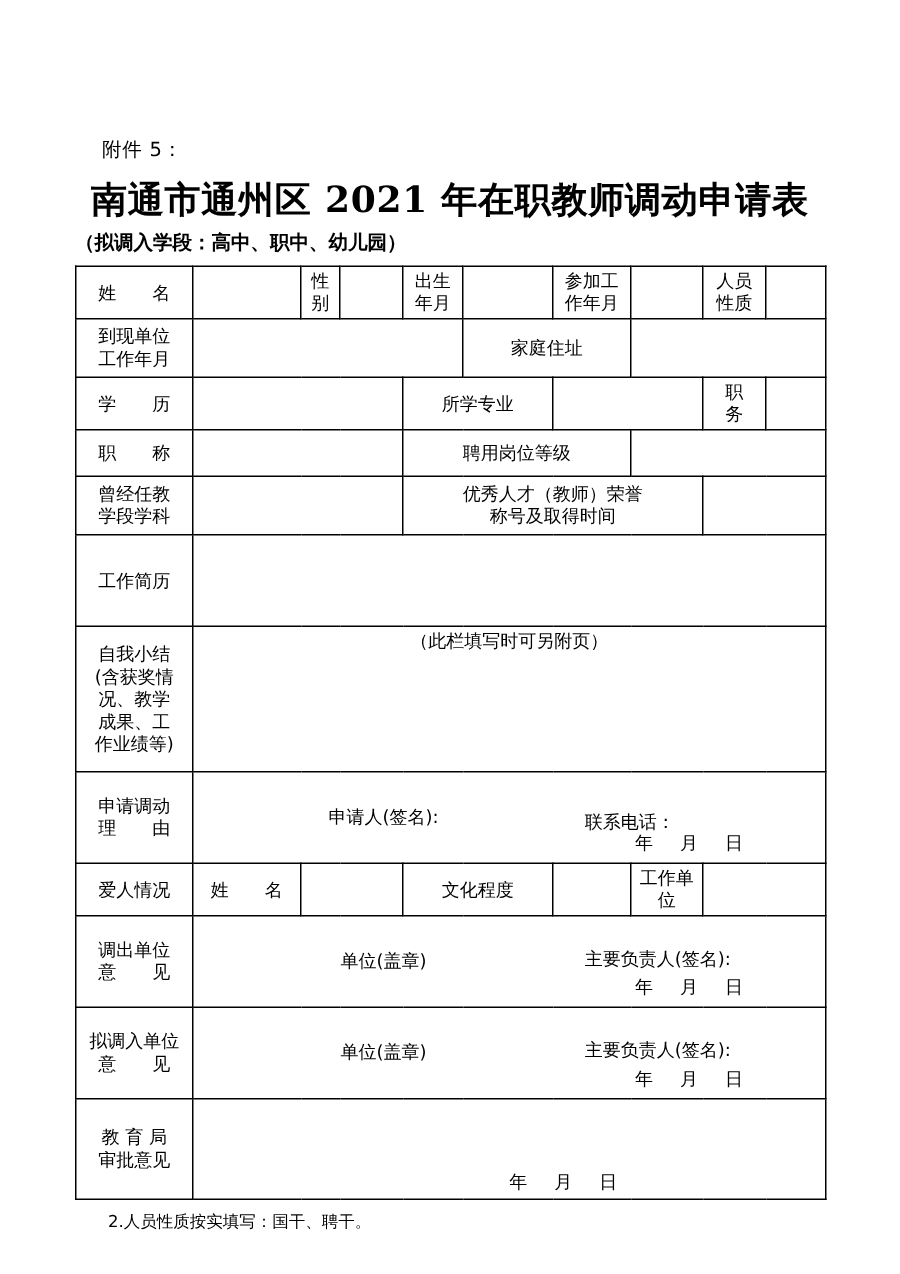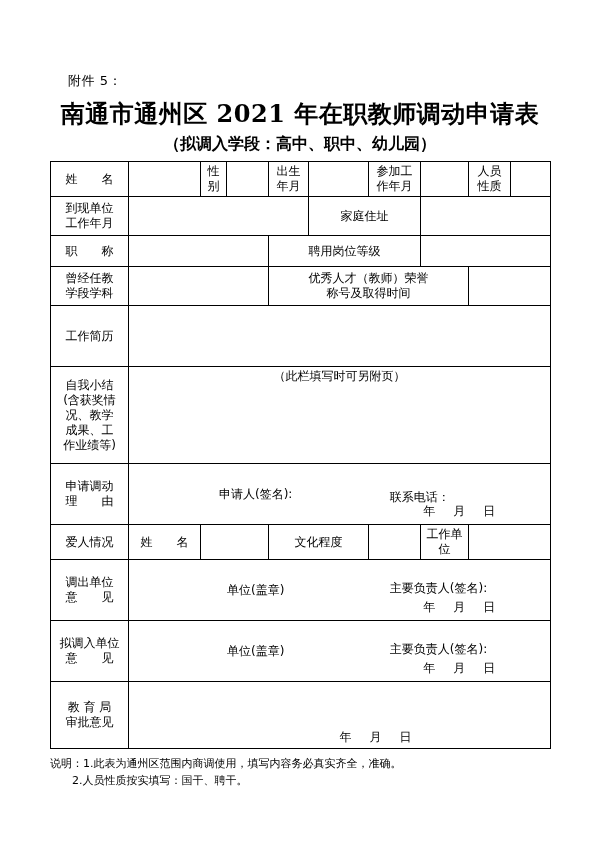--- a/index.html
+++ b/index.html
@@ -14,37 +14,38 @@
     color: #000000;
     position: relative;
     overflow: hidden;
   }
   .page {
     position: relative;
     width: 600px;
     height: 648px;
     box-sizing: border-box;
     padding: 72px 50px 0 50px;
+    margin-top: 19px;
   }
   .attach-no {
     font-size: 13px;
     letter-spacing: 0.5px;
     margin: 0 0 8px 18px;
   }
   .doc-title {
     text-align: center;
     font-size: 24px;
     font-weight: bold;
     letter-spacing: 0.5px;
     margin: 0 0 4px 0;
     font-family: "DejaVu Serif", "Liberation Serif", serif;
   }
   .doc-subtitle {
-    text-align: center;
-    font-size: 16px;
+    text-align: left;
+    font-size: 13px;
     font-weight: bold;
     margin: 0 0 6px 0;
   }
   table.form {
     border-collapse: collapse;
     width: 500px;
     table-layout: fixed;
   }
   table.form td {
     border: 1px solid #000;
@@ -166,20 +167,28 @@
       <td class="h30"></td>
     </tr>
 
     <tr>
       <td class="h34 vert-narrow">到现单位<br>工作年月</td>
       <td class="h34" colspan="4"></td>
       <td class="h34 lbl" colspan="2">家庭住址</td>
       <td class="h34" colspan="3"></td>
     </tr>
 
+    <tr>
+      <td class="h26 lbl">学　　历</td>
+      <td class="h26" colspan="3"></td>
+      <td class="h26 lbl" colspan="2">所学专业</td>
+      <td class="h26" colspan="2"></td>
+      <td class="h26 lbl">职　　务</td>
+      <td class="h26"></td>
+    </tr>
 
     <tr>
       <td class="h26 lbl">职　　称</td>
       <td class="h26" colspan="3"></td>
       <td class="h26 lbl" colspan="3">聘用岗位等级</td>
       <td class="h26" colspan="3"></td>
     </tr>
 
     <tr>
       <td class="h34 vert-narrow">曾经任教<br>学段学科</td>
@@ -249,18 +258,17 @@
       <td class="h56 sign-cell" style="height:62px;" colspan="9">
         <div class="sign-inner">
           <span class="date-only">年　月　日</span>
         </div>
       </td>
     </tr>
   </tbody>
     </table>
 
   <div class="notes">
-    <p>说明：1.此表为通州区范围内商调使用，填写内容务必真实齐全，准确。</p>
     <p class="indent">2.人员性质按实填写：国干、聘干。</p>
 
   </div>
 
 </div>
 
 </body></html>

